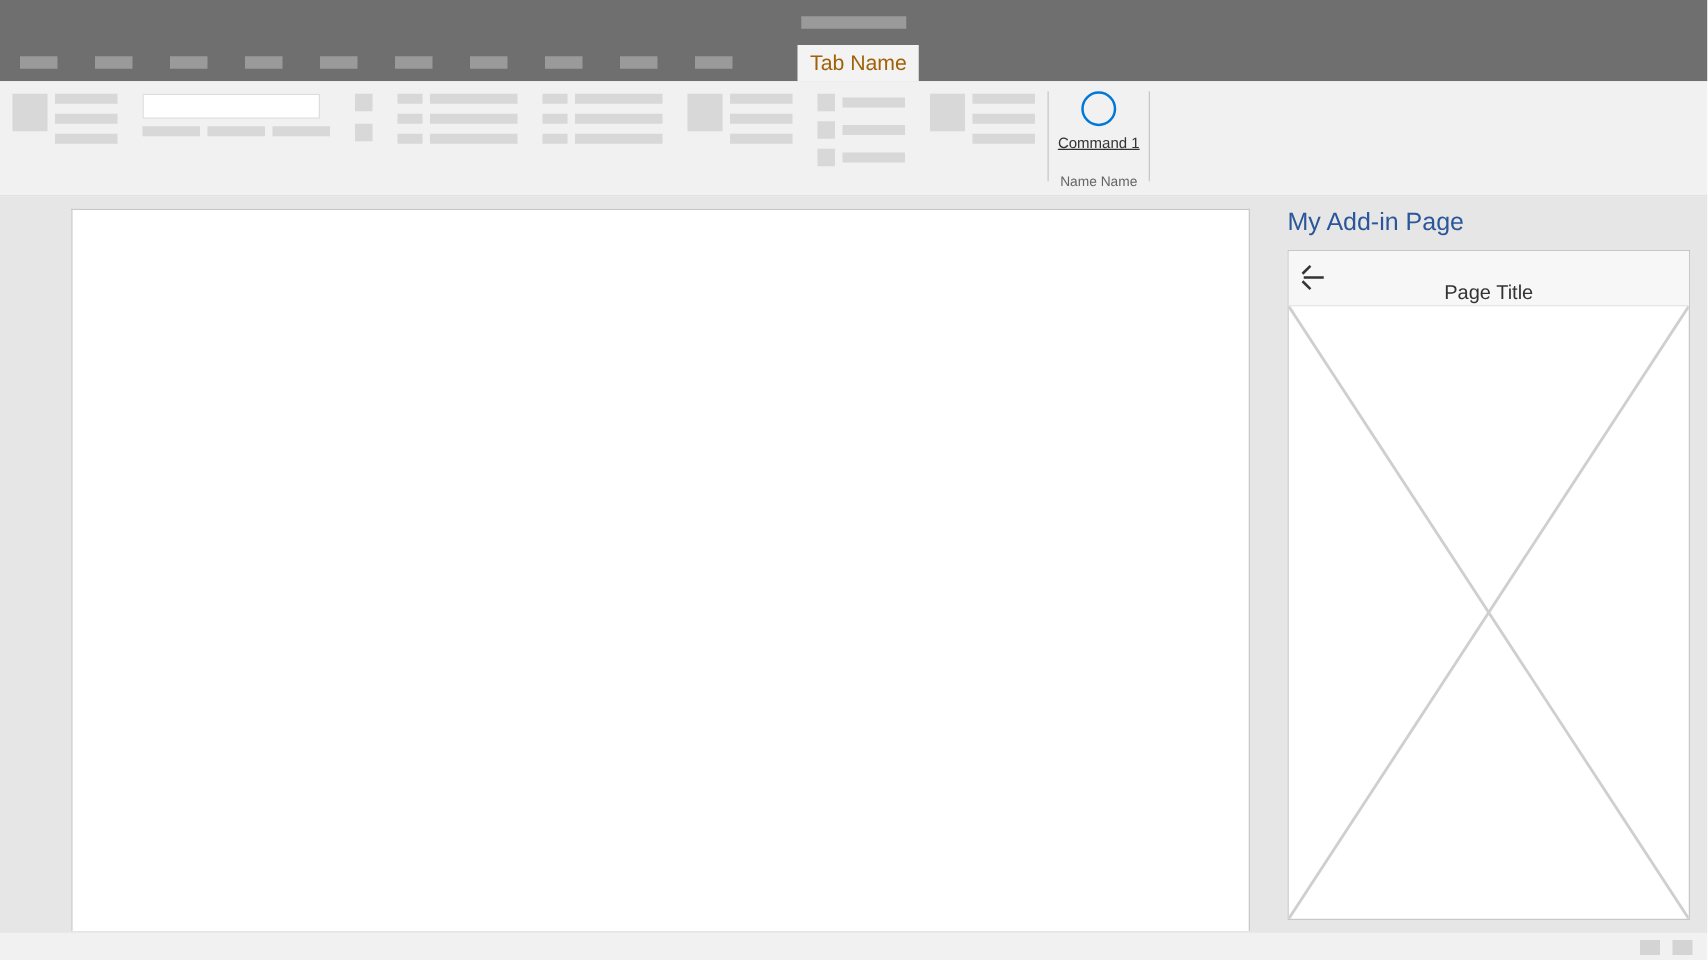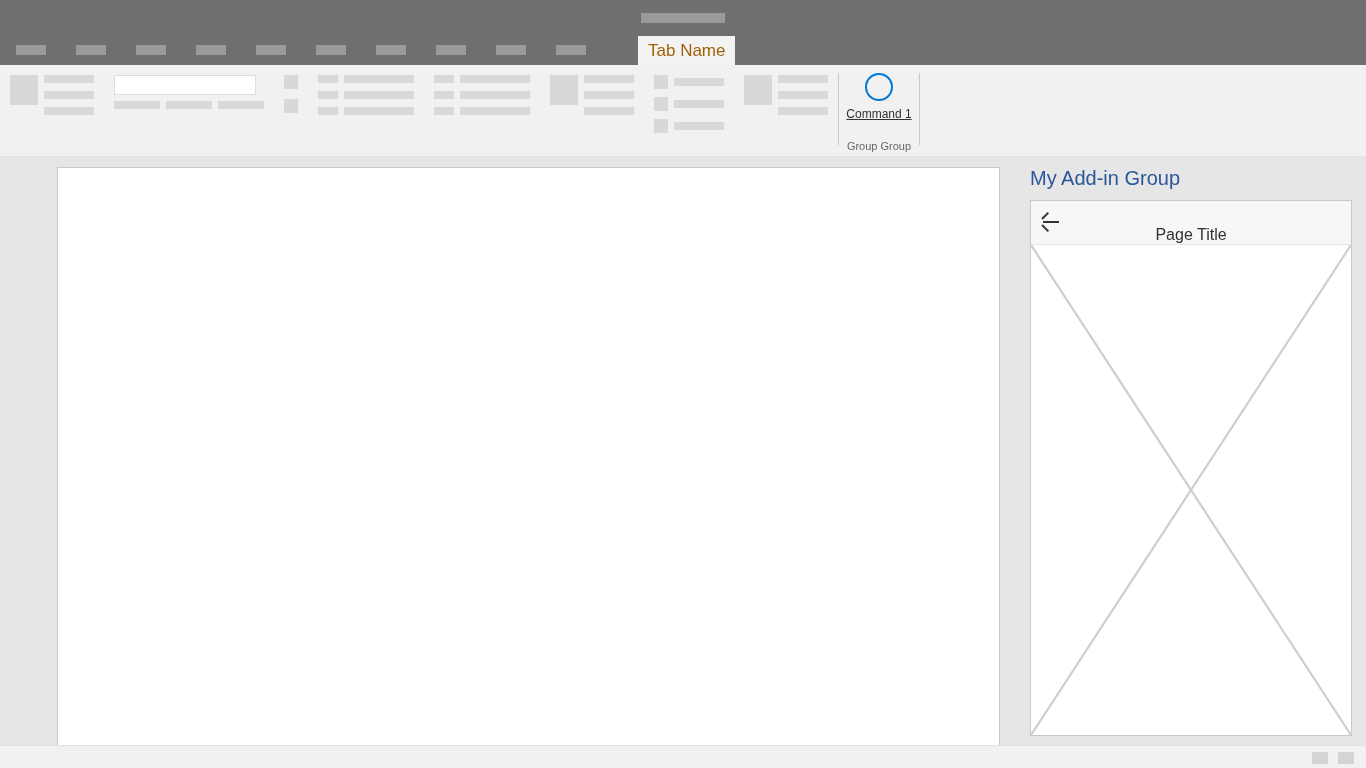--- a/index.html
+++ b/index.html
@@ -305,32 +305,32 @@
         <div class="gh-block" style="width:50px;height:8px"></div>
       </div>
     </div>
   </div>
 
   <div class="ribbon-divider"></div>
 
   <div class="ribbon-group">
     <div class="command-icon"></div>
     <div class="command-label">Command 1</div>
-    <div class="group-label">Group Group</div>
+    <div class="group-label">Name Name</div>
   </div>
 
   <div class="ribbon-divider"></div>
 
 </div>
 
 <div class="workspace">
   <div class="canvas-wrap"></div>
 
   <div class="pane">
-    <div class="pane-title">My Add-in Group</div>
+    <div class="pane-title">My Add-in Page</div>
     <div class="pane-body">
       <div class="pane-header">
         <div class="back-btn">
           <div class="back-arrow"></div>
         </div>
         <div class="pane-page-title">Page Title</div>
       </div>
       <div class="pane-content">
         <svg preserveAspectRatio="none" viewBox="0 0 100 100">
           <line x1="0" y1="0" x2="100" y2="100" stroke="#cfcfcf" stroke-width="0.6"></line>

